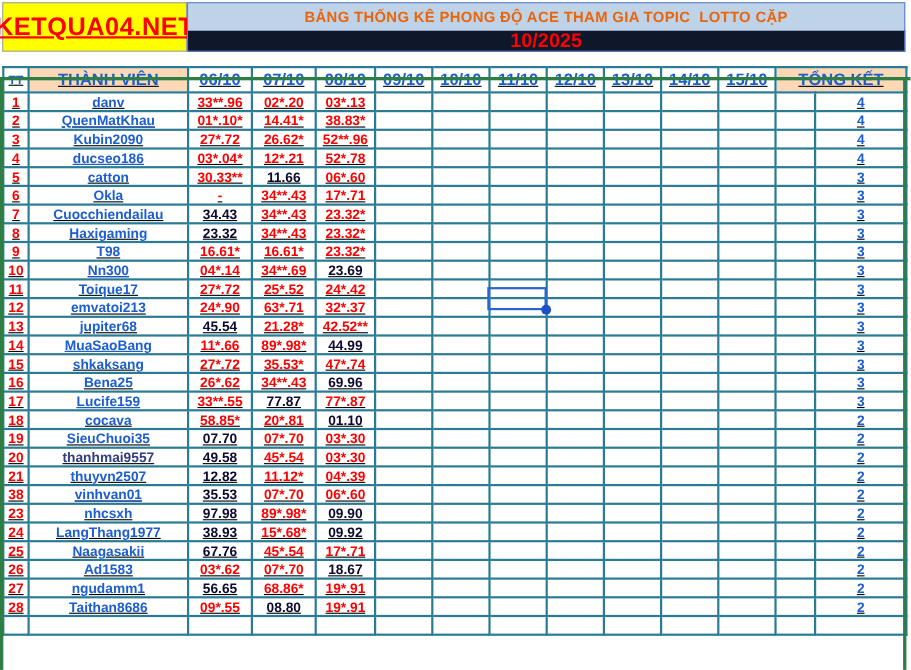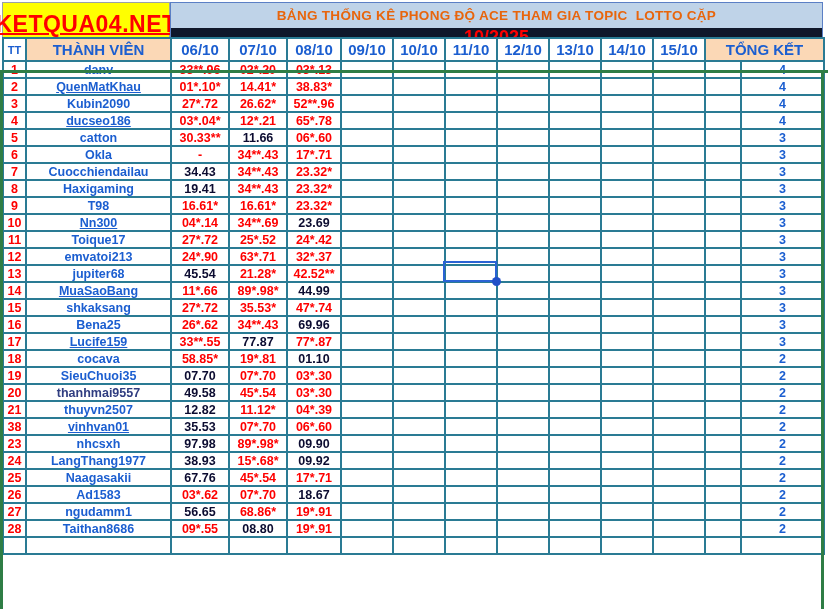--- a/index.html
+++ b/index.html
@@ -11,21 +11,21 @@
         font-size:23px;font-weight:800;color:#fe0000;text-decoration:underline;
         text-decoration-thickness:2px;letter-spacing:.5px;cursor:pointer;}
   
   #banner{position:absolute;left:170px;top:2px;width:651px;height:25px;background:#bfd3e8;
           border:1px solid #5b7fc5;display:flex;align-items:center;justify-content:center;
           color:#e8650c;font-weight:bold;font-size:13.5px;letter-spacing:.3px;white-space:pre;text-align:right;}
   #month{position:absolute;left:170px;top:28px;width:651px;height:18px;background:#0f172a;
          border:1px solid #5b7fc5;border-top:none;display:flex;align-items:center;justify-content:center;
          color:#fe0000;font-weight:bold;font-size:18px;}
   
-  #grid{position:absolute;left:2px;top:37px;border-collapse:collapse;table-layout:fixed;}
+  #grid{position:absolute;left:2px;top:60px;border-collapse:collapse;table-layout:fixed;text-decoration:underline;}
   #grid th,#grid td{border:2px solid #2a7b94;padding:0;overflow:hidden;white-space:nowrap;
                     font-weight:bold;vertical-align:middle;}
   #grid thead th{height:21px;background:#ffffff;color:#1b5ed0;font-size:15px;text-align:center;}
   #grid thead th.peach{background:#fbd8b6;}
   #grid tbody td{height:15px;font-size:12.5px;text-align:center;background:#ffffff;}
   td.c-tt{color:#fe0000;font-size:11px;}
   td.c-name{background:#ccc3dd;color:#1b5ed0;font-size:13px;text-align:left;padding-left:4px;}
   td.c-name.u{text-decoration:underline;}
   td.c-name.center{text-align:center;padding-left:0;}
   td.c-name.darktext{color:#303d80;}
@@ -134,21 +134,21 @@
           <td class="c-empty"></td>
           <td class="c-empty cyan"></td>
           <td class="c-gap"></td>
           <td class="c-total">4</td>
         </tr>
         <tr>
           <td class="c-tt">4</td>
           <td class="c-name u">ducseo186</td>
           <td class="c-val red">03*.04*</td>
           <td class="c-val cyan red">12*.21</td>
-          <td class="c-val red">65*.78</td>
+          <td class="c-val red">52*.78</td>
           <td class="c-empty cyan"></td>
           <td class="c-empty"></td>
           <td class="c-empty cyan"></td>
           <td class="c-empty"></td>
           <td class="c-empty cyan"></td>
           <td class="c-empty"></td>
           <td class="c-empty cyan"></td>
           <td class="c-gap"></td>
           <td class="c-total">4</td>
         </tr>
@@ -196,21 +196,21 @@
           <td class="c-empty"></td>
           <td class="c-empty cyan"></td>
           <td class="c-empty"></td>
           <td class="c-empty cyan"></td>
           <td class="c-gap"></td>
           <td class="c-total">3</td>
         </tr>
         <tr>
           <td class="c-tt">8</td>
           <td class="c-name">Haxigaming</td>
-          <td class="c-val blk">19.41</td>
+          <td class="c-val blk">23.32</td>
           <td class="c-val cyan red">34**.43</td>
           <td class="c-val red">23.32*</td>
           <td class="c-empty cyan"></td>
           <td class="c-empty"></td>
           <td class="c-empty cyan"></td>
           <td class="c-empty"></td>
           <td class="c-empty cyan"></td>
           <td class="c-empty"></td>
           <td class="c-empty cyan"></td>
           <td class="c-gap"></td>
@@ -357,21 +357,21 @@
           <td class="c-empty cyan"></td>
           <td class="c-empty"></td>
           <td class="c-empty cyan"></td>
           <td class="c-gap"></td>
           <td class="c-total">3</td>
         </tr>
         <tr>
           <td class="c-tt">18</td>
           <td class="c-name">cocava</td>
           <td class="c-val red">58.85*</td>
-          <td class="c-val cyan red">19*.81</td>
+          <td class="c-val cyan red">20*.81</td>
           <td class="c-val blk">01.10</td>
           <td class="c-empty cyan"></td>
           <td class="c-empty"></td>
           <td class="c-empty cyan"></td>
           <td class="c-empty"></td>
           <td class="c-empty cyan"></td>
           <td class="c-empty"></td>
           <td class="c-empty cyan"></td>
           <td class="c-gap"></td>
           <td class="c-total">2</td>

